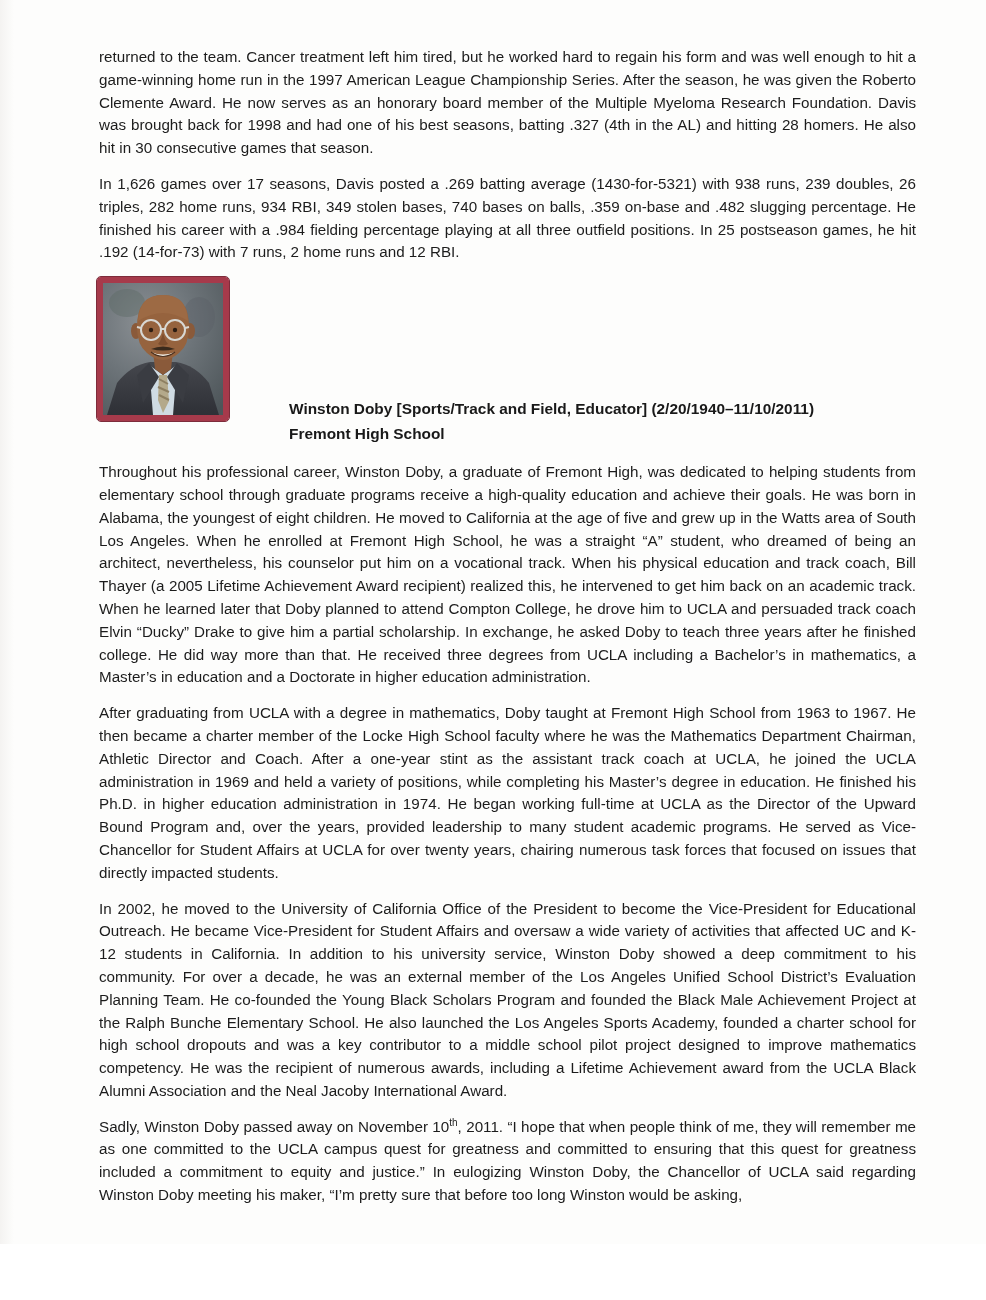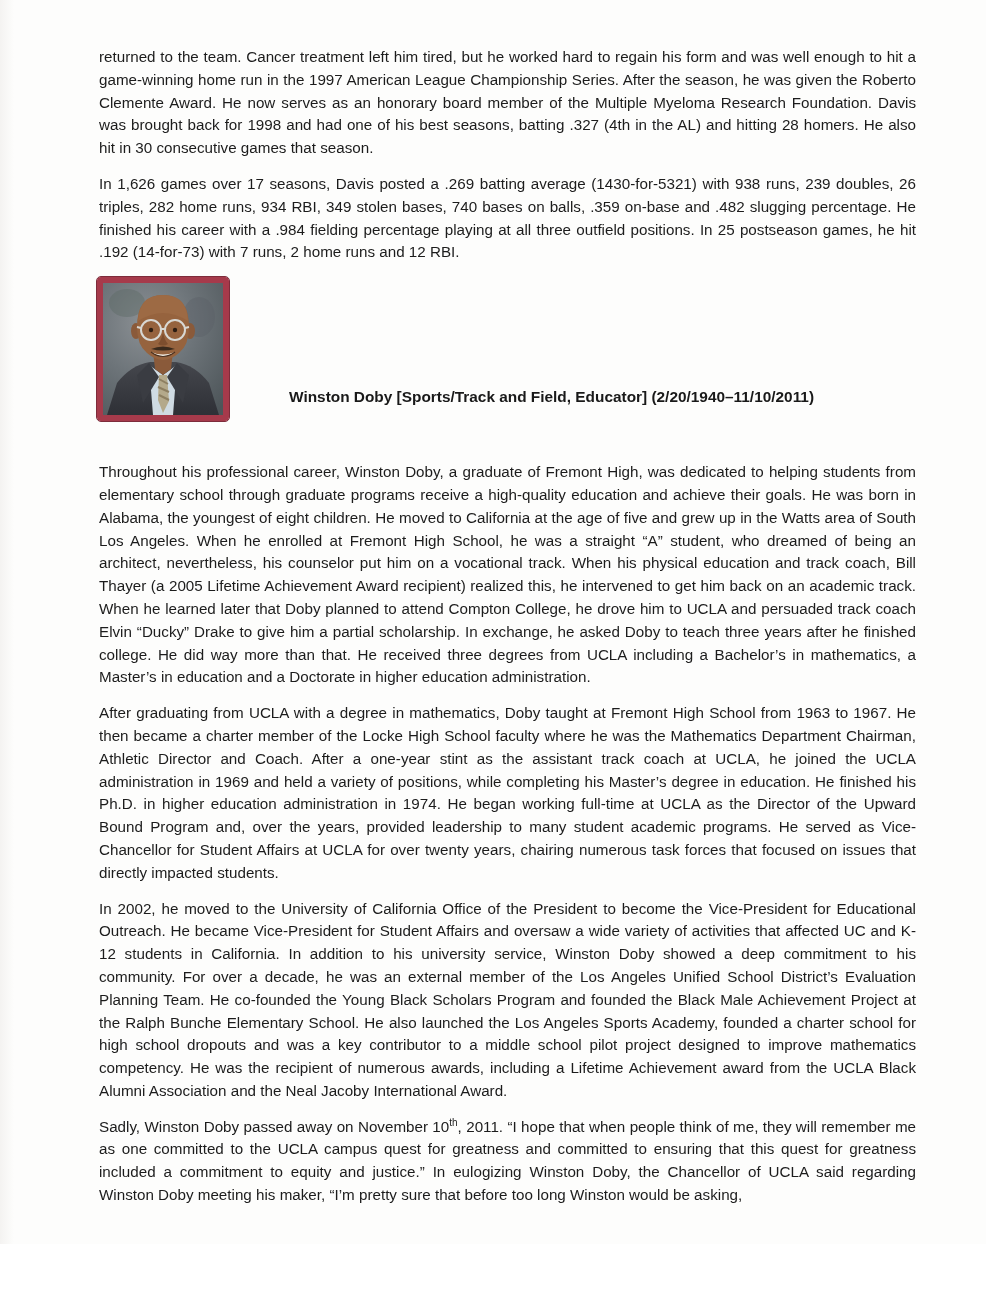--- a/index.html
+++ b/index.html
@@ -46,21 +46,21 @@
     border: 6px solid #a63a4b;
     outline: 1px solid #7d2c3b;
     border-radius: 4px;
     overflow: hidden;
     background: #5a6066;
   }
   .photo-frame svg { display: block; }
   .doby-heading {
     position: absolute;
     left: 190px;
-    top: 108px;
+    top: 120px;
     font-weight: bold;
     font-size: 15.4px;
     line-height: 24.5px;
     color: #191919;
     white-space: nowrap;
   }
   .page-number {
     position: absolute;
     top: 1248px;
     left: 0;
@@ -126,20 +126,21 @@
           <path d="M60,50 Q58,58 55,61 Q60,64 65,61 Q62,58 60,50" fill="#7d4e2e"></path>
 
           <path d="M48,66 Q60,61 72,66 Q60,69 48,66 Z" fill="#3a2a1c"></path>
 
           <path d="M48,69 Q60,78 72,69 Q60,74 48,69 Z" fill="#f3efe6"></path>
           <path d="M48,69 Q60,78 72,69" fill="none" stroke="#4a2f1d" stroke-width="1.2"></path>
         </svg>
       </div>
       <div class="doby-heading">
         <div>Winston Doby [Sports/Track and Field, Educator] (2/20/1940–11/10/2011)</div>
+        <div>Fremont High School</div>
       </div>
     </div>
 
     <p>Throughout his professional career, Winston Doby, a graduate of Fremont High, was dedicated to helping students from elementary school through graduate programs receive a high-quality education and achieve their goals.  He was born in Alabama, the youngest of eight children.  He moved to California at the age of five and grew up in the Watts area of South Los Angeles.  When he enrolled at Fremont High School, he was a straight “A” student, who dreamed of being an architect, nevertheless, his counselor put him on a vocational track.  When his physical education and track coach, Bill Thayer (a 2005 Lifetime Achievement Award recipient) realized this, he intervened to get him back on an academic track.  When he learned later that Doby planned to attend Compton College, he drove him to UCLA and persuaded track coach Elvin “Ducky” Drake to give him a partial scholarship.  In exchange, he asked Doby to teach three years after he finished college. He did way more than that.  He received three degrees from UCLA including a Bachelor’s in mathematics, a Master’s in education and a Doctorate in higher education administration.</p>
     <p>After graduating from UCLA with a degree in mathematics, Doby taught at Fremont High School from 1963 to 1967. He then became a charter member of the Locke High School faculty where he was the Mathematics Department Chairman, Athletic Director and Coach.  After a one-year stint as the assistant track coach at UCLA, he joined the UCLA administration in 1969 and held a variety of positions, while completing his Master’s degree in education.  He finished his Ph.D. in higher education administration in 1974.  He began working full-time at UCLA as the Director of the Upward Bound Program and, over the years, provided leadership to many student academic programs.  He served as Vice-Chancellor for Student Affairs at UCLA for over twenty years, chairing numerous task forces that focused on issues that directly impacted students.</p>
     <p>In 2002, he moved to the University of California Office of the President to become the Vice-President for Educational Outreach.  He became Vice-President for Student Affairs and oversaw a wide variety of activities that affected UC and K-12 students in California.  In addition to his university service, Winston Doby showed a deep commitment to his community.  For over a decade, he was an external member of the Los Angeles Unified School District’s Evaluation Planning Team.  He co-founded the Young Black Scholars Program and founded the Black Male Achievement Project at the Ralph Bunche Elementary School.  He also launched the Los Angeles Sports Academy, founded a charter school for high school dropouts and was a key contributor to a middle school pilot project designed to improve mathematics competency.  He was the recipient of numerous awards, including a Lifetime Achievement award from the UCLA Black Alumni Association and the Neal Jacoby International Award.</p>
     <p class="last"><span>Sadly, Winston Doby passed away on November 10</span><sup>th</sup><span>, 2011.  “I hope that when people think of me, they will remember me as one committed to the UCLA campus quest for greatness and committed to ensuring that this quest for greatness included a commitment to equity and justice.”  In eulogizing Winston Doby, the Chancellor of UCLA said regarding Winston Doby meeting his maker, “I’m pretty sure that before too long Winston would be asking,</span></p>
 
   </div>
 

